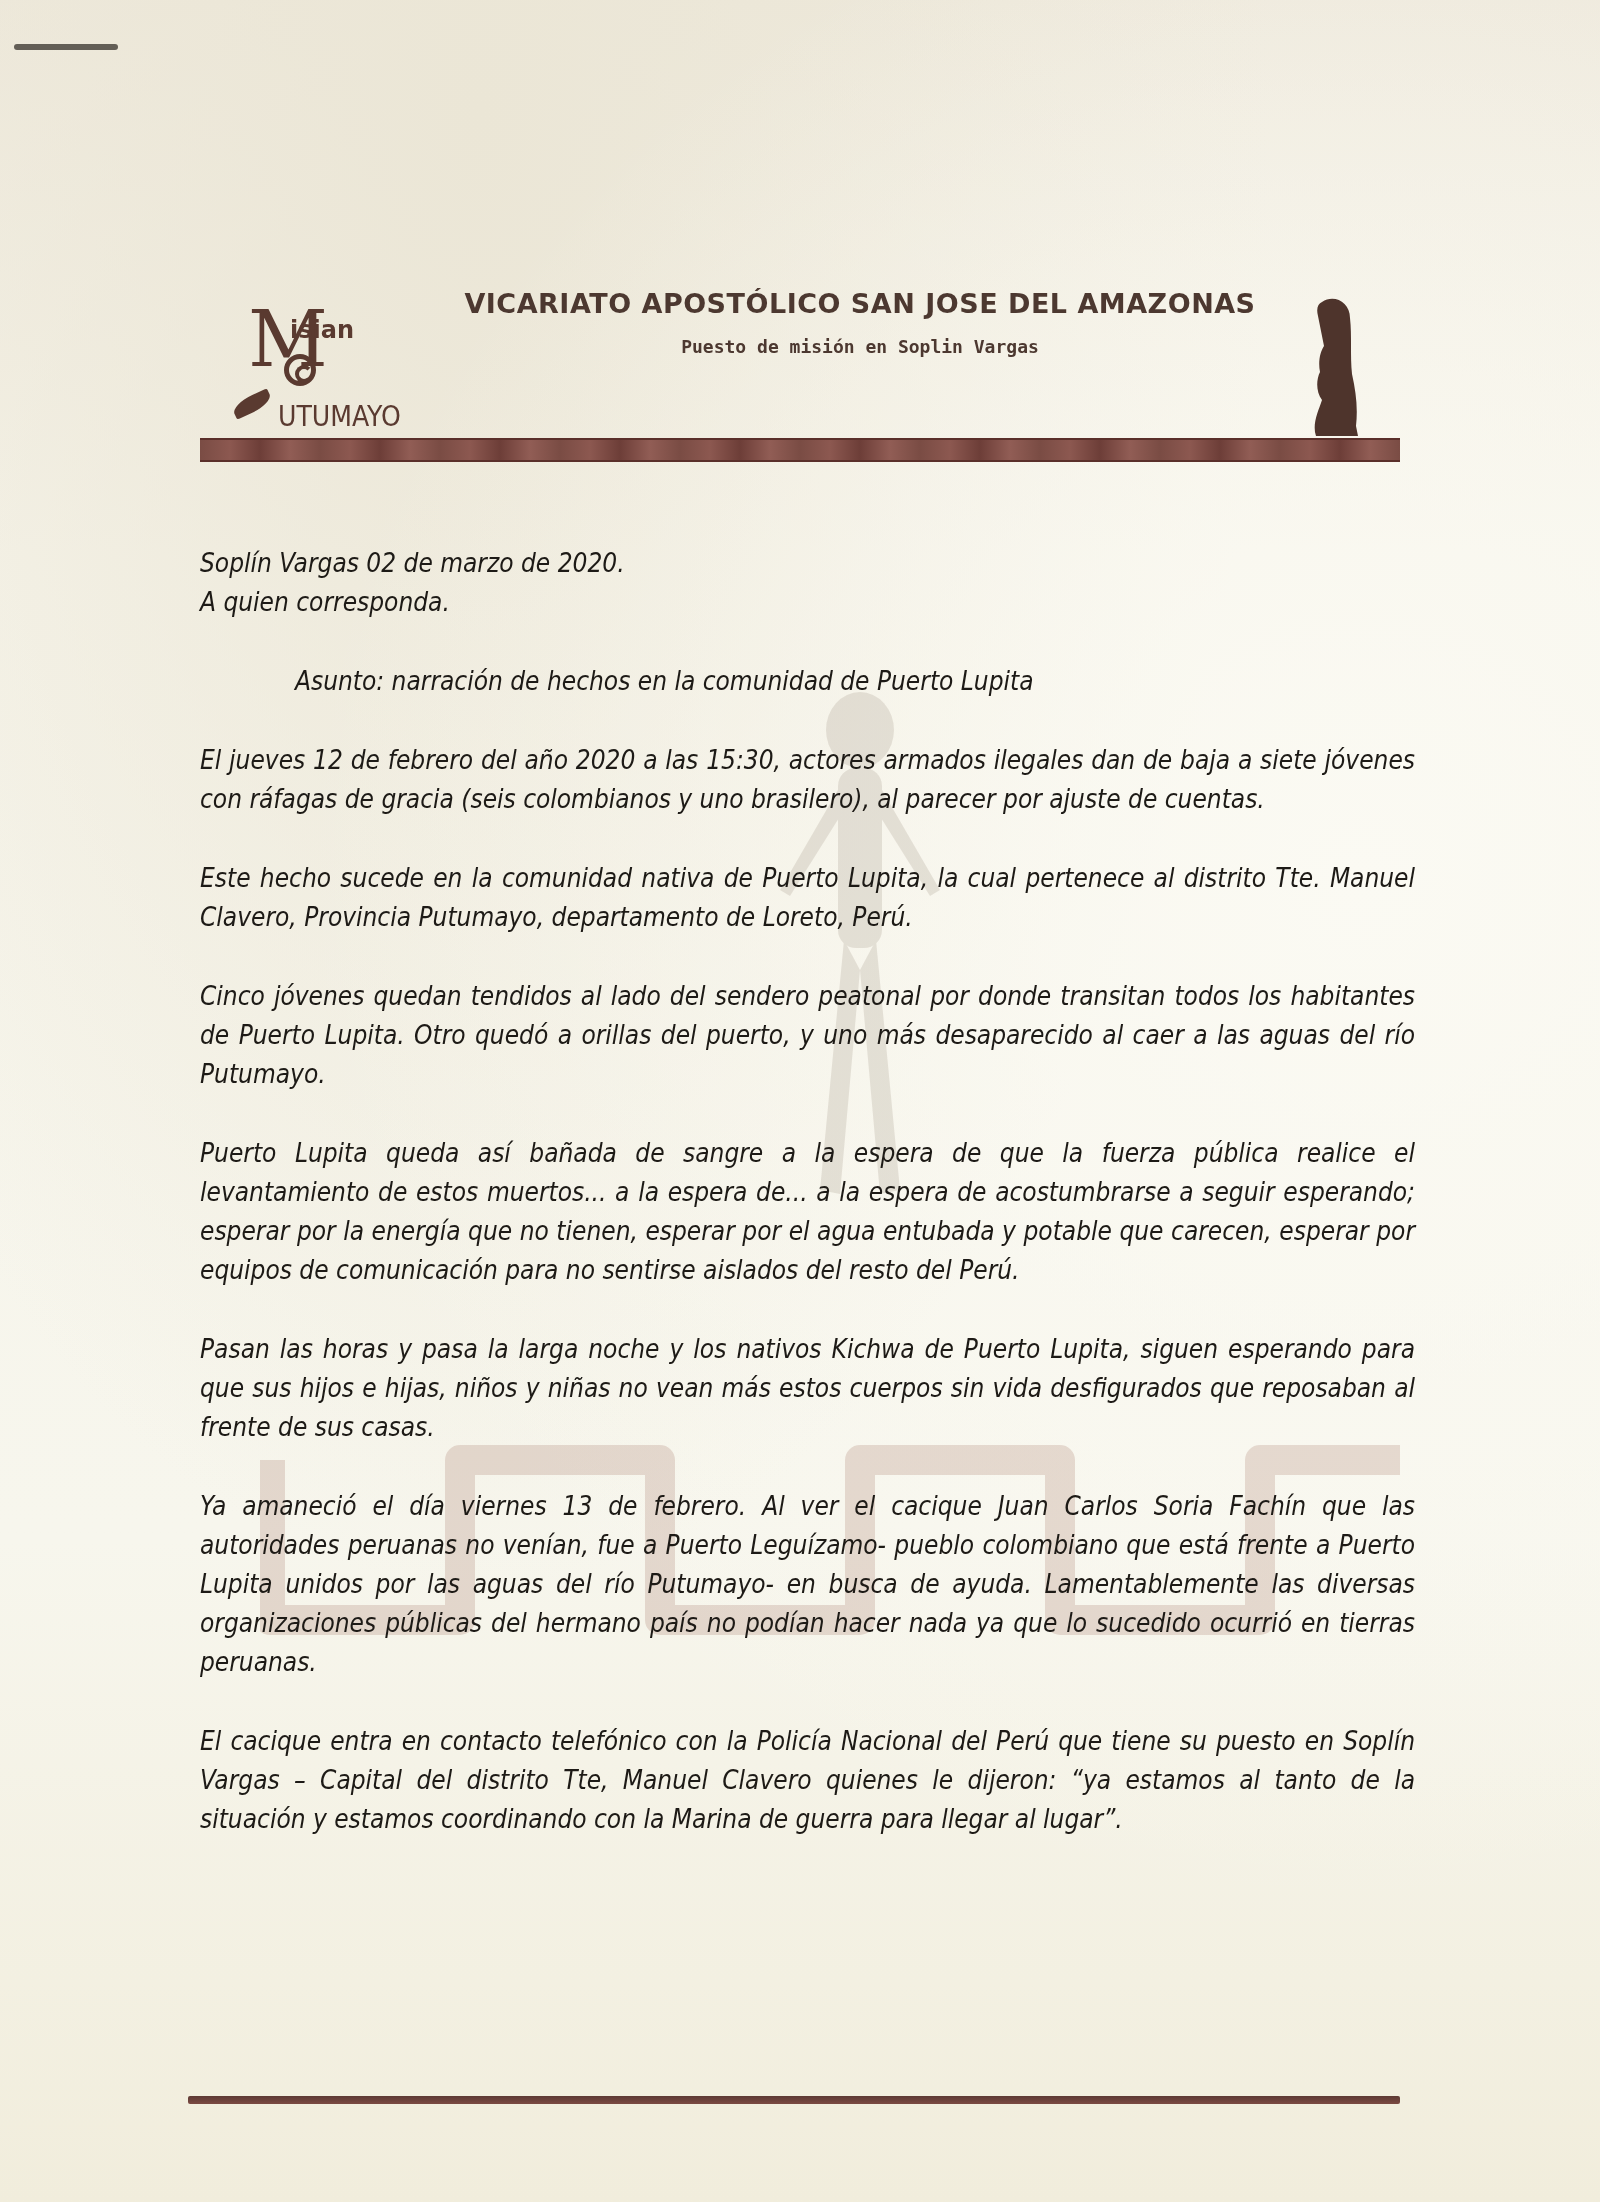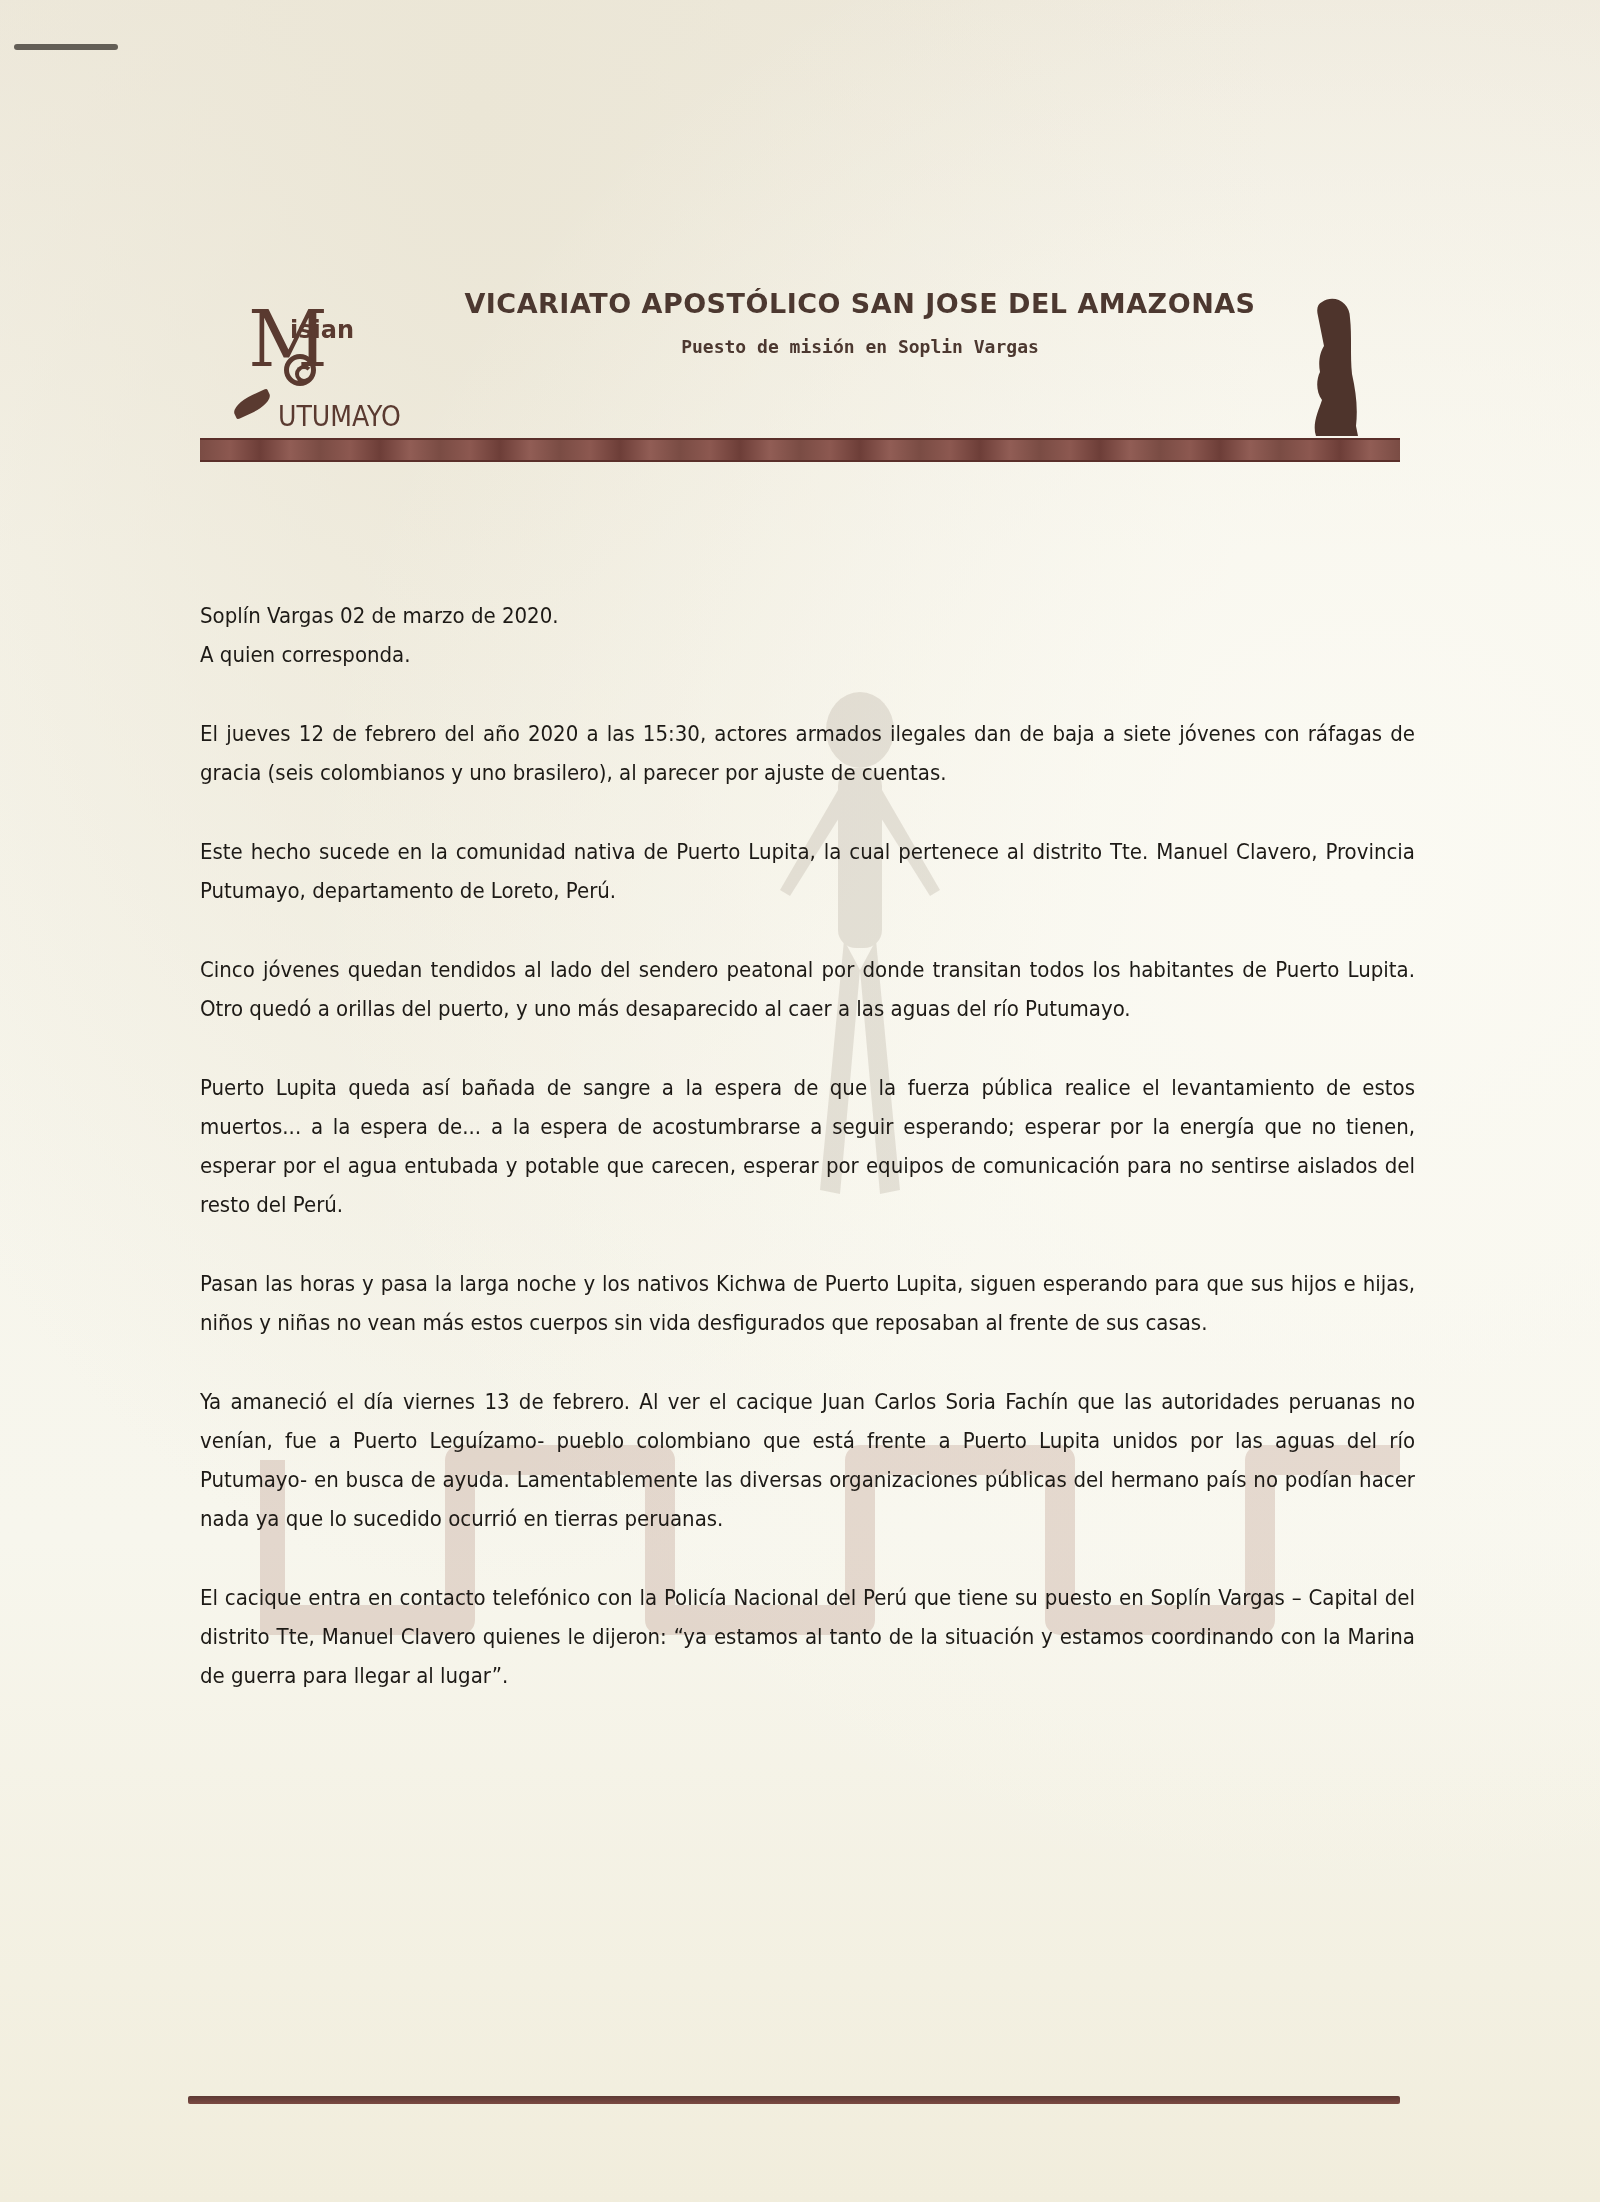--- a/index.html
+++ b/index.html
@@ -65,23 +65,23 @@
       repeating-linear-gradient(90deg, #7a4c44 0px, #8c5850 30px, #6d3e38 60px, #915d55 90px, #7a4c44 120px);
     border-top: 2px solid #5a2f2a; border-bottom: 2px solid #5a2f2a;
   }
 
   
   .wm-figure { position: absolute; left: 760px; top: 690px; width: 200px; height: 520px; opacity: .18; }
   .wm-pattern { position: absolute; left: 260px; top: 1440px; width: 1150px; height: 200px; opacity: .22; }
 
   
   .body {
-    position: absolute; left: 200px; top: 596px; width: 1215px;
+    position: absolute; left: 200px; top: 544px; width: 1215px;
     font-family: "DejaVu Sans Condensed", "DejaVu Sans", sans-serif;
-    font-size: 22px; line-height: 39px; color: #1d1a16;
+    font-size: 26px; line-height: 39px; color: #1d1a16; font-style: italic;
   }
   .p { margin: 0; text-align: justify; }
   .date { margin-top: 0; }
   .salut { }
   .subject { margin-top: 40px; padding-left: 95px; }
   .gap { margin-top: 40px; }
 
   
   .footer-rule {
     position: absolute; left: 188px; top: 2096px; width: 1212px; height: 8px;
@@ -129,20 +129,21 @@
     <path d="M84 250 L60 500 L80 504 L100 280 Z" fill="#8a7a6a"></path>
     <path d="M116 250 L140 500 L120 504 L100 280 Z" fill="#8a7a6a"></path>
   </svg>
   <svg class="wm-pattern" viewBox="0 0 1150 200">
     <path d="M10 20 V180 H200 V20 H400 V180 H600 V20 H800 V180 H1000 V20 H1140" fill="none" stroke="#a06e5e" stroke-width="30" stroke-linejoin="round"></path>
   </svg>
 
   <div class="body">
     <p class="p date">Soplín Vargas 02 de marzo de 2020.</p>
     <p class="p salut">A quien corresponda.</p>
+    <p class="p subject">Asunto: narración de hechos en la comunidad de Puerto Lupita</p>
     <p class="p gap">El jueves 12 de febrero del año 2020 a las 15:30, actores armados ilegales dan de baja a siete jóvenes con ráfagas de gracia (seis colombianos y uno brasilero), al parecer por ajuste de cuentas.</p>
     <p class="p gap">Este hecho sucede en la comunidad nativa de Puerto Lupita, la cual pertenece al distrito Tte. Manuel Clavero, Provincia Putumayo, departamento de Loreto, Perú.</p>
     <p class="p gap">Cinco jóvenes quedan tendidos al lado del sendero peatonal por donde transitan todos los habitantes de Puerto Lupita. Otro quedó a orillas del puerto, y uno más desaparecido al caer a las aguas del río Putumayo.</p>
     <p class="p gap">Puerto Lupita queda así bañada de sangre a la espera de que la fuerza pública realice el levantamiento de estos muertos... a la espera de... a la espera de acostumbrarse a seguir esperando; esperar por la energía que no tienen, esperar por el agua entubada y potable que carecen, esperar por equipos de comunicación para no sentirse aislados del resto del Perú.</p>
     <p class="p gap">Pasan las horas y pasa la larga noche y los nativos Kichwa de Puerto Lupita, siguen esperando para que sus hijos e hijas, niños y niñas no vean  más estos cuerpos sin vida desfigurados que  reposaban al frente de sus casas.</p>
     <p class="p gap">Ya amaneció el día viernes 13 de febrero. Al ver el cacique Juan Carlos Soria Fachín que las autoridades peruanas no venían, fue a Puerto Leguízamo- pueblo colombiano que está frente a Puerto Lupita unidos por las aguas del río Putumayo- en busca de ayuda. Lamentablemente las diversas organizaciones públicas del hermano país no podían hacer nada ya que lo sucedido ocurrió en tierras peruanas.</p>
     <p class="p gap">El cacique entra en contacto telefónico con la Policía Nacional del Perú que tiene su puesto en Soplín Vargas – Capital del distrito Tte, Manuel Clavero quienes le dijeron: “ya estamos al tanto de la situación y estamos coordinando con la Marina de guerra para llegar al lugar”.</p>
   </div>
 
   <div class="footer-rule"></div>

